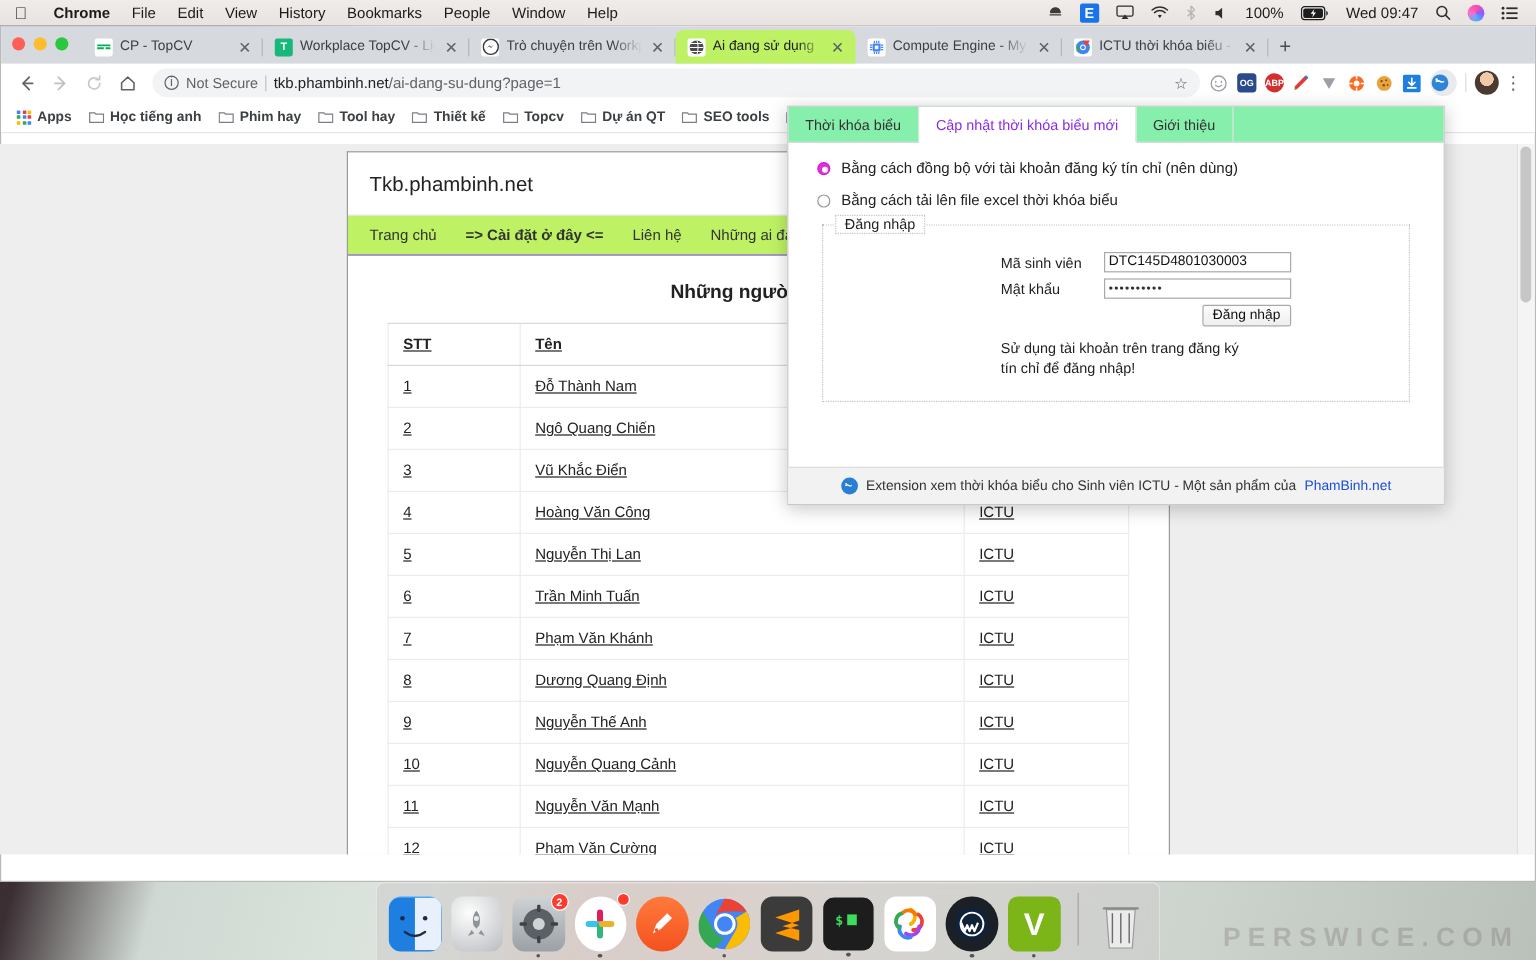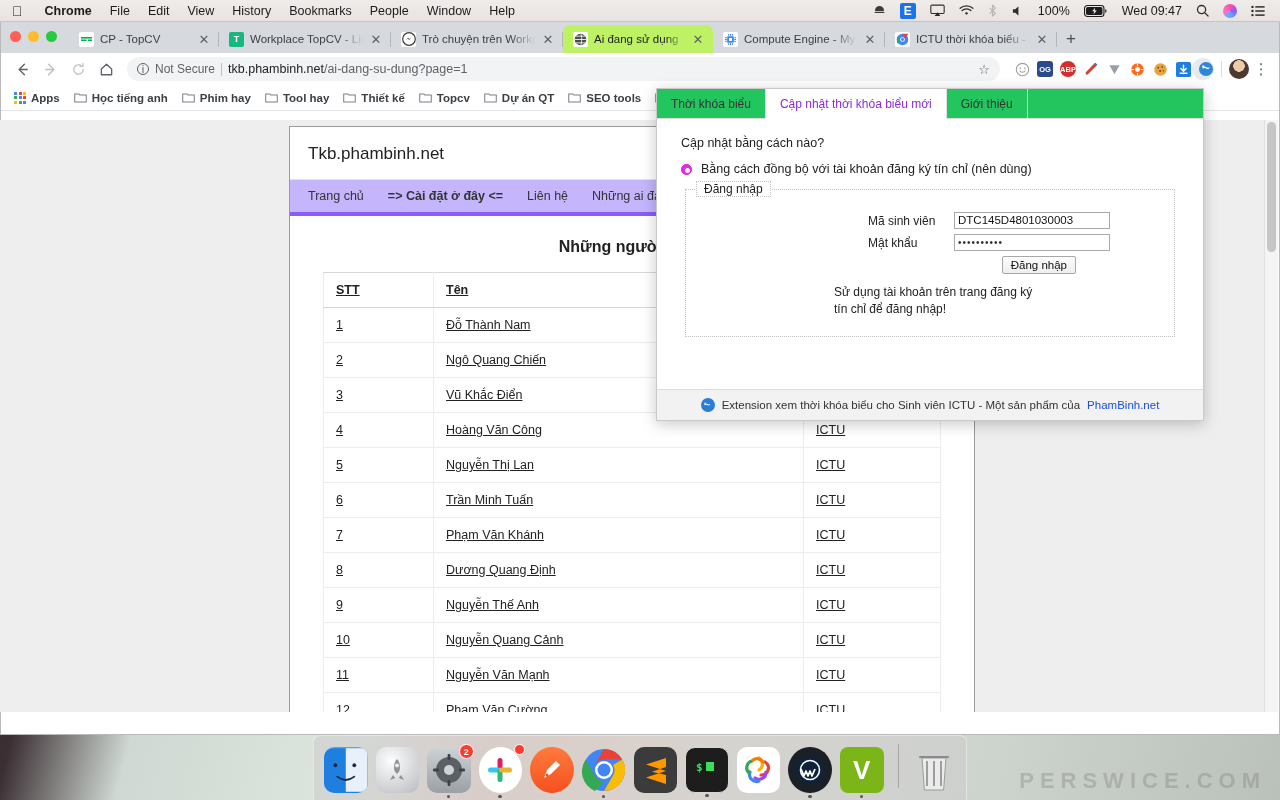--- a/index.html
+++ b/index.html
@@ -99,21 +99,21 @@
     display:flex; align-items:center; padding:0 10px; margin:0 6px; gap:6px;
     font-size:12.5px; color:#202124;
   }
   .om-info{ font-size:11px; color:#5f6368; border:1px solid #5f6368; border-radius:50%; width:12px;height:12px; display:flex;align-items:center;justify-content:center; flex:0 0 12px;}
   .om-ns{ color:#5f6368; font-size:12px; }
   .om-div{ width:1px; height:13px; background:#bdc1c6; }
   .om-url b{ font-weight:400; color:#202124; }
   .om-url span{ color:#5f6368; }
   .om-star{ margin-left:auto; color:#5f6368; font-size:13px; }
   .ext-row{ display:flex; align-items:center; gap:1px; }
-  .ext{ width:22px;height:22px; display:flex;align-items:center;justify-content:flex-end; border-radius:50%; }
+  .ext{ width:22px;height:22px; display:flex;align-items:center;justify-content:flex-start; border-radius:50%; }
   .ext-badge{ width:16px;height:16px;border-radius:3px;display:flex;align-items:center;justify-content:center;font-size:7.5px;font-weight:700;color:#fff; }
   .tb-sep{ width:1px;height:16px;background:#dadce0;margin:0 5px; }
   .avatar{ width:20px;height:20px;border-radius:50%;overflow:hidden;
     background:radial-gradient(circle at 50% 35%,#f0c9a8 0 34%,#4a3a32 36% 100%); }
   .kebab{ width:20px; text-align:center; color:#5f6368; font-size:15px; letter-spacing:0; }
 
   
   .bmbar{ height:26px; background:#fff; border-bottom:1px solid #e3e5e8; display:flex; align-items:center; padding:0 6px; gap:0; font-size:11.5px; color:#3c4043; overflow:hidden; }
   .bm{ display:flex;align-items:center;gap:5px; padding:2px 7px; white-space:nowrap;font-weight:bold; }
   .apps-grid{ display:grid; grid-template-columns:repeat(3,3px); grid-template-rows:repeat(3,3px); gap:1.5px; }
@@ -125,21 +125,21 @@
   .scrollbar{ position:absolute; right:0; top:0; width:14px; height:592px; background:#f4f4f4; border-left:1px solid #e0e0e0; }
   .scrollthumb{ position:absolute; right:2px; top:2px; width:9px; height:130px; background:#c6c6c6; border-radius:5px; }
 
   
   .site{
     position:absolute; left:289px; top:6px; width:686px; min-height:600px;
     background:#fff; border:1px solid #9a9a9a; border-bottom:none;
   }
   .site-title{ font-size:17px; color:#222; padding:17px 18px 15px 18px; }
   .site-nav{
-    background:#c4b5fd; border-top:1px solid #e4e4e4; border-bottom:4px solid #8b5cf6;
+    background:#bef264; border-top:1px solid #e4e4e4; border-bottom:1px solid #8b5cf6;
     display:flex; align-items:center; gap:24px; padding:9px 18px; font-size:12.5px; color:#333;
   }
   .site-nav .strong{ font-weight:700; }
   .page-h{ text-align:center; font-size:16px; font-weight:700; color:#222; padding:22px 0 16px 0; }
 
   table.people{ width:618px; margin:0 auto; border-collapse:collapse; font-size:12.5px; color:#222;text-decoration:underline; }
   table.people th{
     text-align:left; font-weight:700; padding:10px 12px; border-bottom:1px solid #d8d8d8;
     border-top:1px solid #d8d8d8;
   }
@@ -149,40 +149,40 @@
   table.people th,table.people td{ border-left:1px solid #ececec; }
   table.people th:last-child, table.people td:last-child{ border-right:1px solid #ececec; }
 
   
   .popup{
     position:absolute; left:656px; top:88px; width:548px; height:333px;
     background:#fff; border:1px solid #c9c9c9;
     box-shadow:0 3px 14px rgba(0,0,0,.22);
     display:flex; flex-direction:column;
   }
-  .pp-tabs{ display:flex; height:30px; background:#22c55e; border-bottom:1px solid #dcdcdc; }
+  .pp-tabs{ display:flex; height:30px; background:#86efac; border-bottom:1px solid #dcdcdc; }
   .pp-tab{ padding:0 14px; display:flex;align-items:center; font-size:12px; color:#333;
            border-right:1px solid #e2e2e2; }
   .pp-tab.active{ background:#fff; color:#8a2be2; border-bottom:1px solid #fff; margin-bottom:-1px; }
   .pp-body{ flex:1 1 auto; padding:14px 22px 0 22px; font-size:12px; color:#222; }
   .pp-q{ margin:3px 0 12px 2px; font-size:12.5px; }
   .pp-radio{ display:flex; align-items:center; gap:9px; margin:0 0 13px 2px; font-size:12.5px; }
   .radio{ width:11px;height:11px;border-radius:50%; border:1px solid #999; background:#fff; flex:0 0 11px; position:relative; }
   .radio.on{ border-color:#d11fd1; background:#e02fe0; }
   .radio.on:after{ content:""; position:absolute; left:3px;top:3px;width:5px;height:5px;border-radius:50%;background:#fff; }
 
   .fieldset{
     border:1px dotted #c3c3c3; margin:5px 6px 0 6px; padding:0 10px 18px 10px; position:relative;
   }
   .legend{
     position:absolute; top:-9px; left:10px; background:#fff; padding:0 7px;
     border:1px dotted #c3c3c3; font-size:12px; color:#222;
   }
   .form{ margin:22px 0 0 138px; }
-  .frow{ display:flex; align-items:center; margin-bottom:5px;margin-left:34px; }
+  .frow{ display:flex; align-items:center; margin-bottom:5px; }
   .flabel{ width:86px; font-size:12px; color:#222; }
   .finput{
     width:156px; height:17px; border:1px solid #a9a9a9; background:#fff;
     font-size:11.5px; color:#111; padding:0 3px; line-height:17px; font-family:"Liberation Sans",sans-serif;
   }
   .finput.pw{ letter-spacing:1px; font-size:10px; color:#333; }
   .fbtnrow{ display:flex; justify-content:flex-end; width:242px; margin-top:4px; }
   .fbtn{
     border:1px solid #a8a8a8; background:linear-gradient(#fdfdfd,#eeeeee);
     font-size:11.5px; color:#111; padding:2px 8px; border-radius:2px;
@@ -640,25 +640,28 @@
 
   <div class="popup">
 
     <div class="pp-tabs">
       <div class="pp-tab">Thời khóa biểu</div>
       <div class="pp-tab active">Cập nhật thời khóa biểu mới</div>
       <div class="pp-tab">Giới thiệu</div>
     </div>
 
     <div class="pp-body">
-      <div class="pp-q">Cập nhật bằng cách nào?</div>
 
       <label class="pp-radio">
         <span class="radio on"></span>
         <span>Bằng cách đồng bộ với tài khoản đăng ký tín chỉ (nên dùng)</span>
+      </label>
+      <label class="pp-radio">
+        <span class="radio"></span>
+        <span>Bằng cách tải lên file excel thời khóa biểu</span>
       </label>
 
       <div class="fieldset">
         <span class="legend">Đăng nhập</span>
 
         <div class="form">
           <div class="frow">
             <span class="flabel">Mã sinh viên</span>
             <input class="finput" value="DTC145D4801030003" style="">
           </div>

